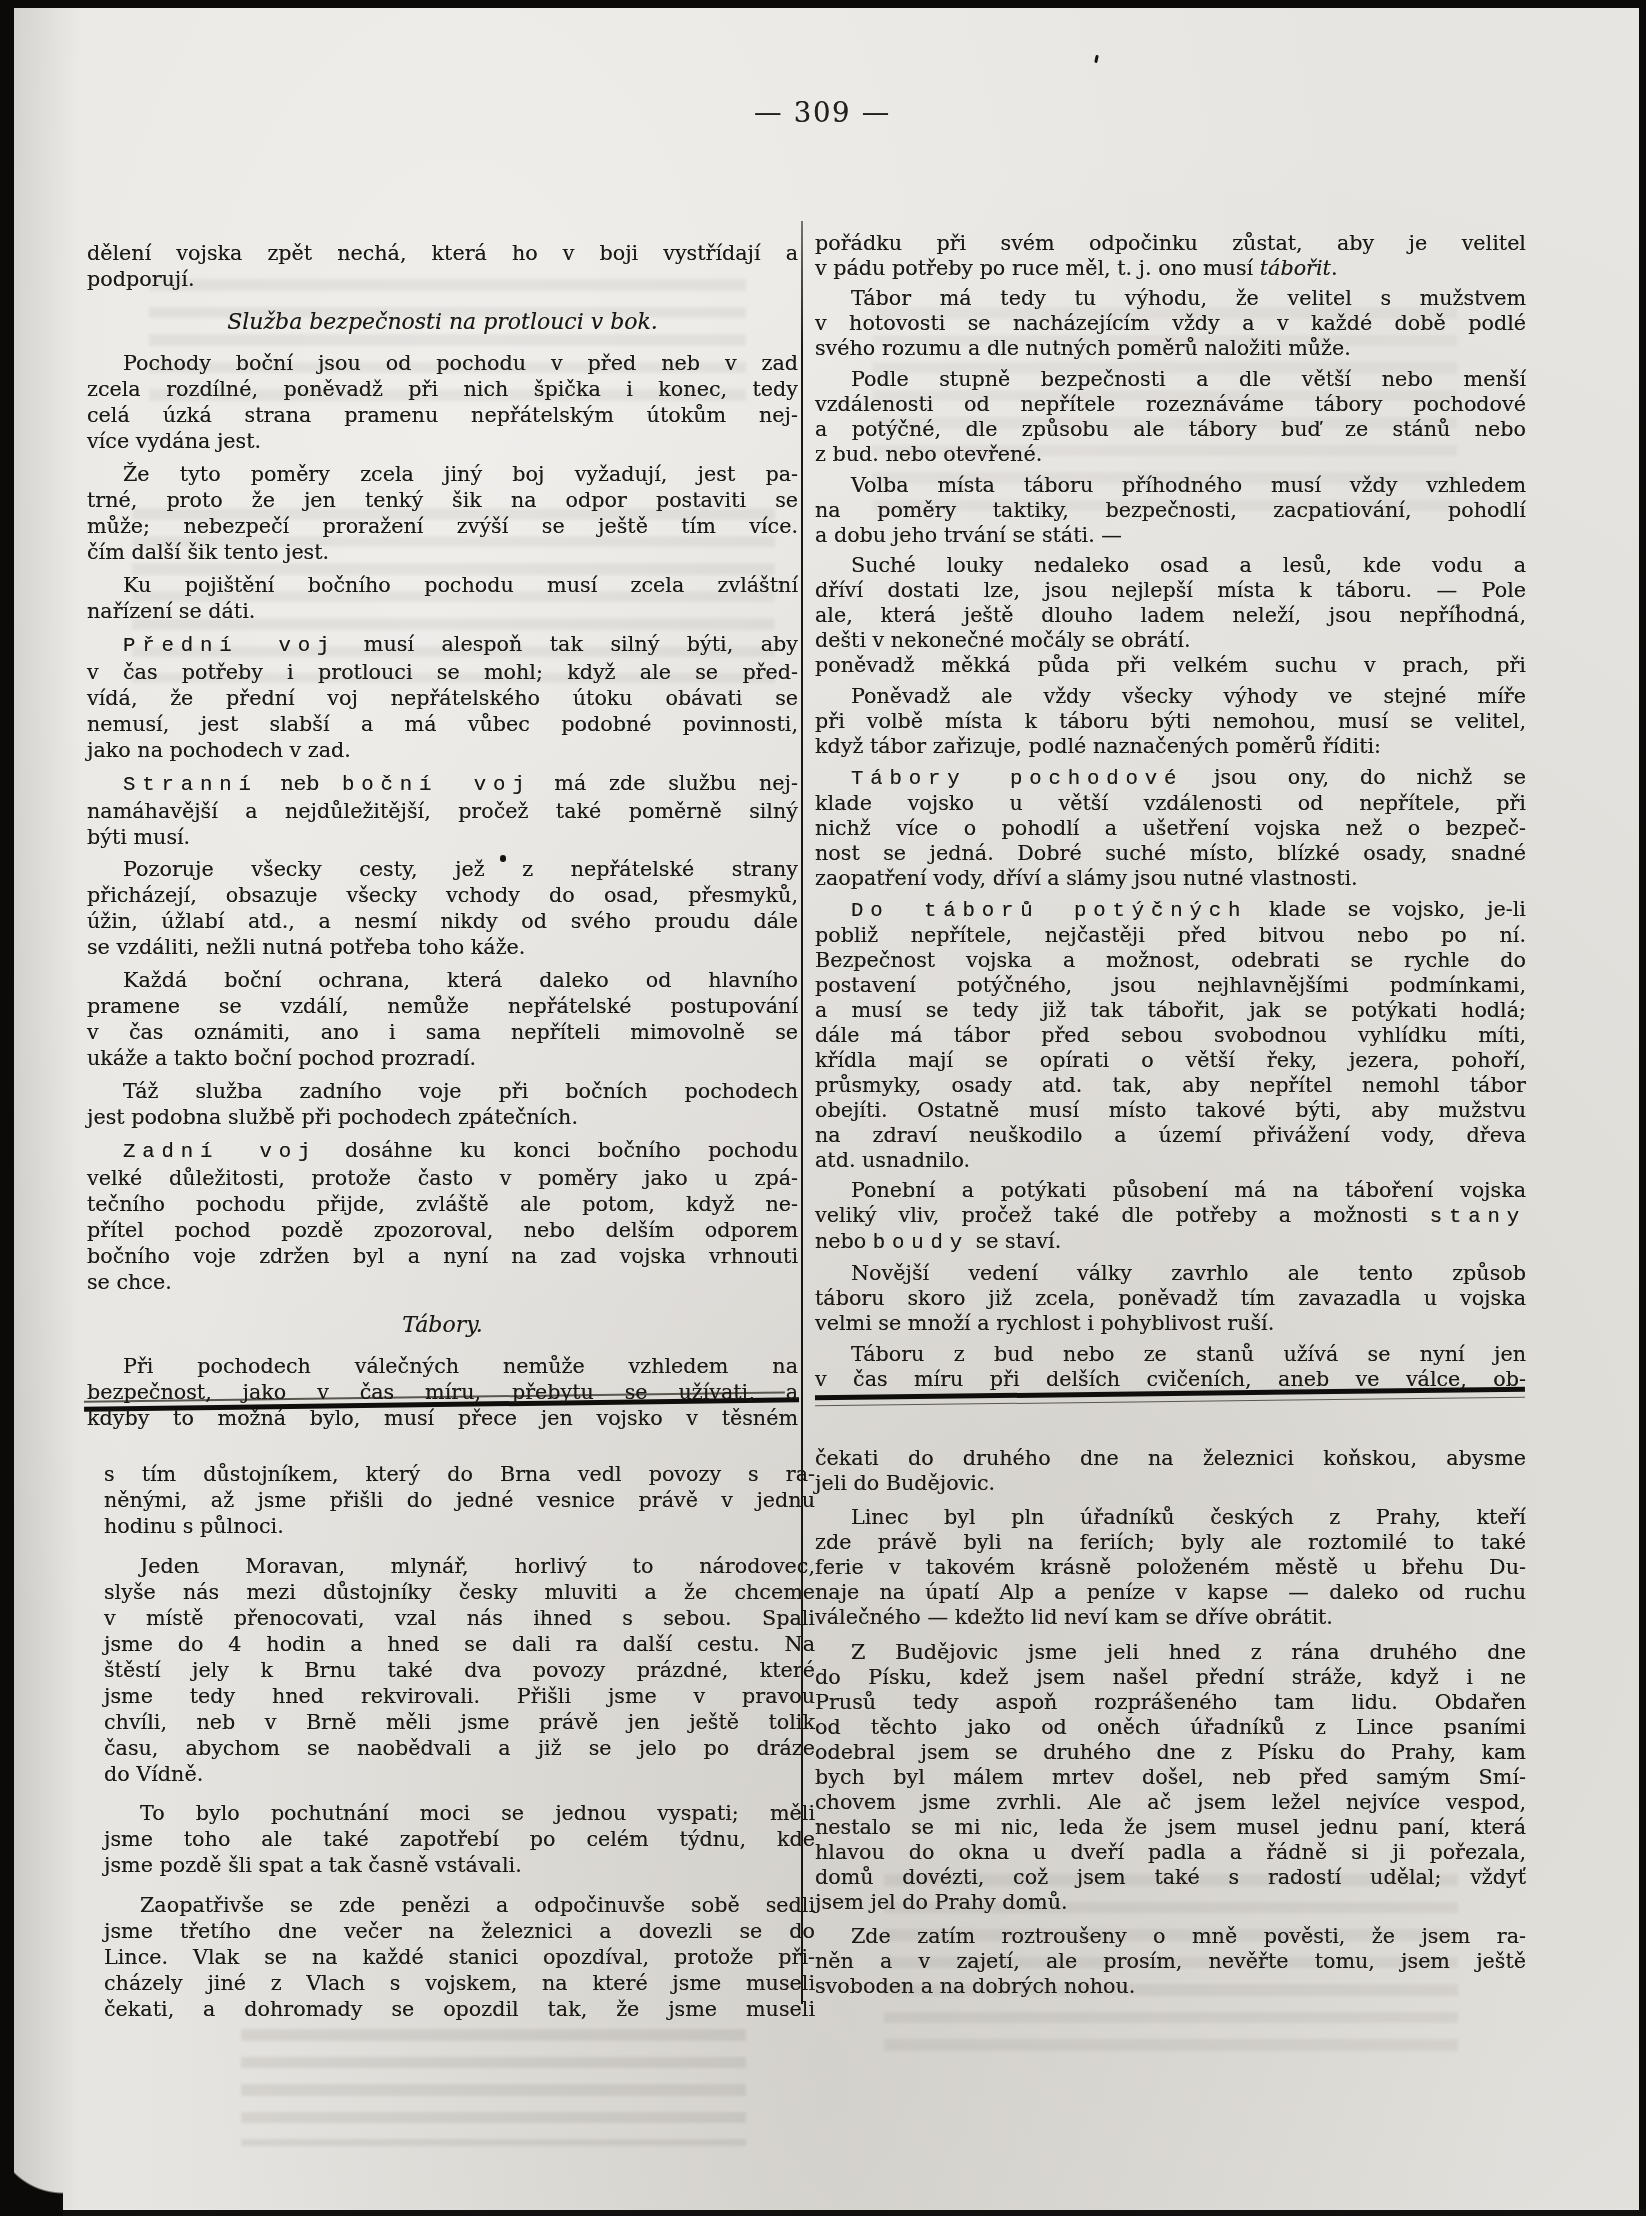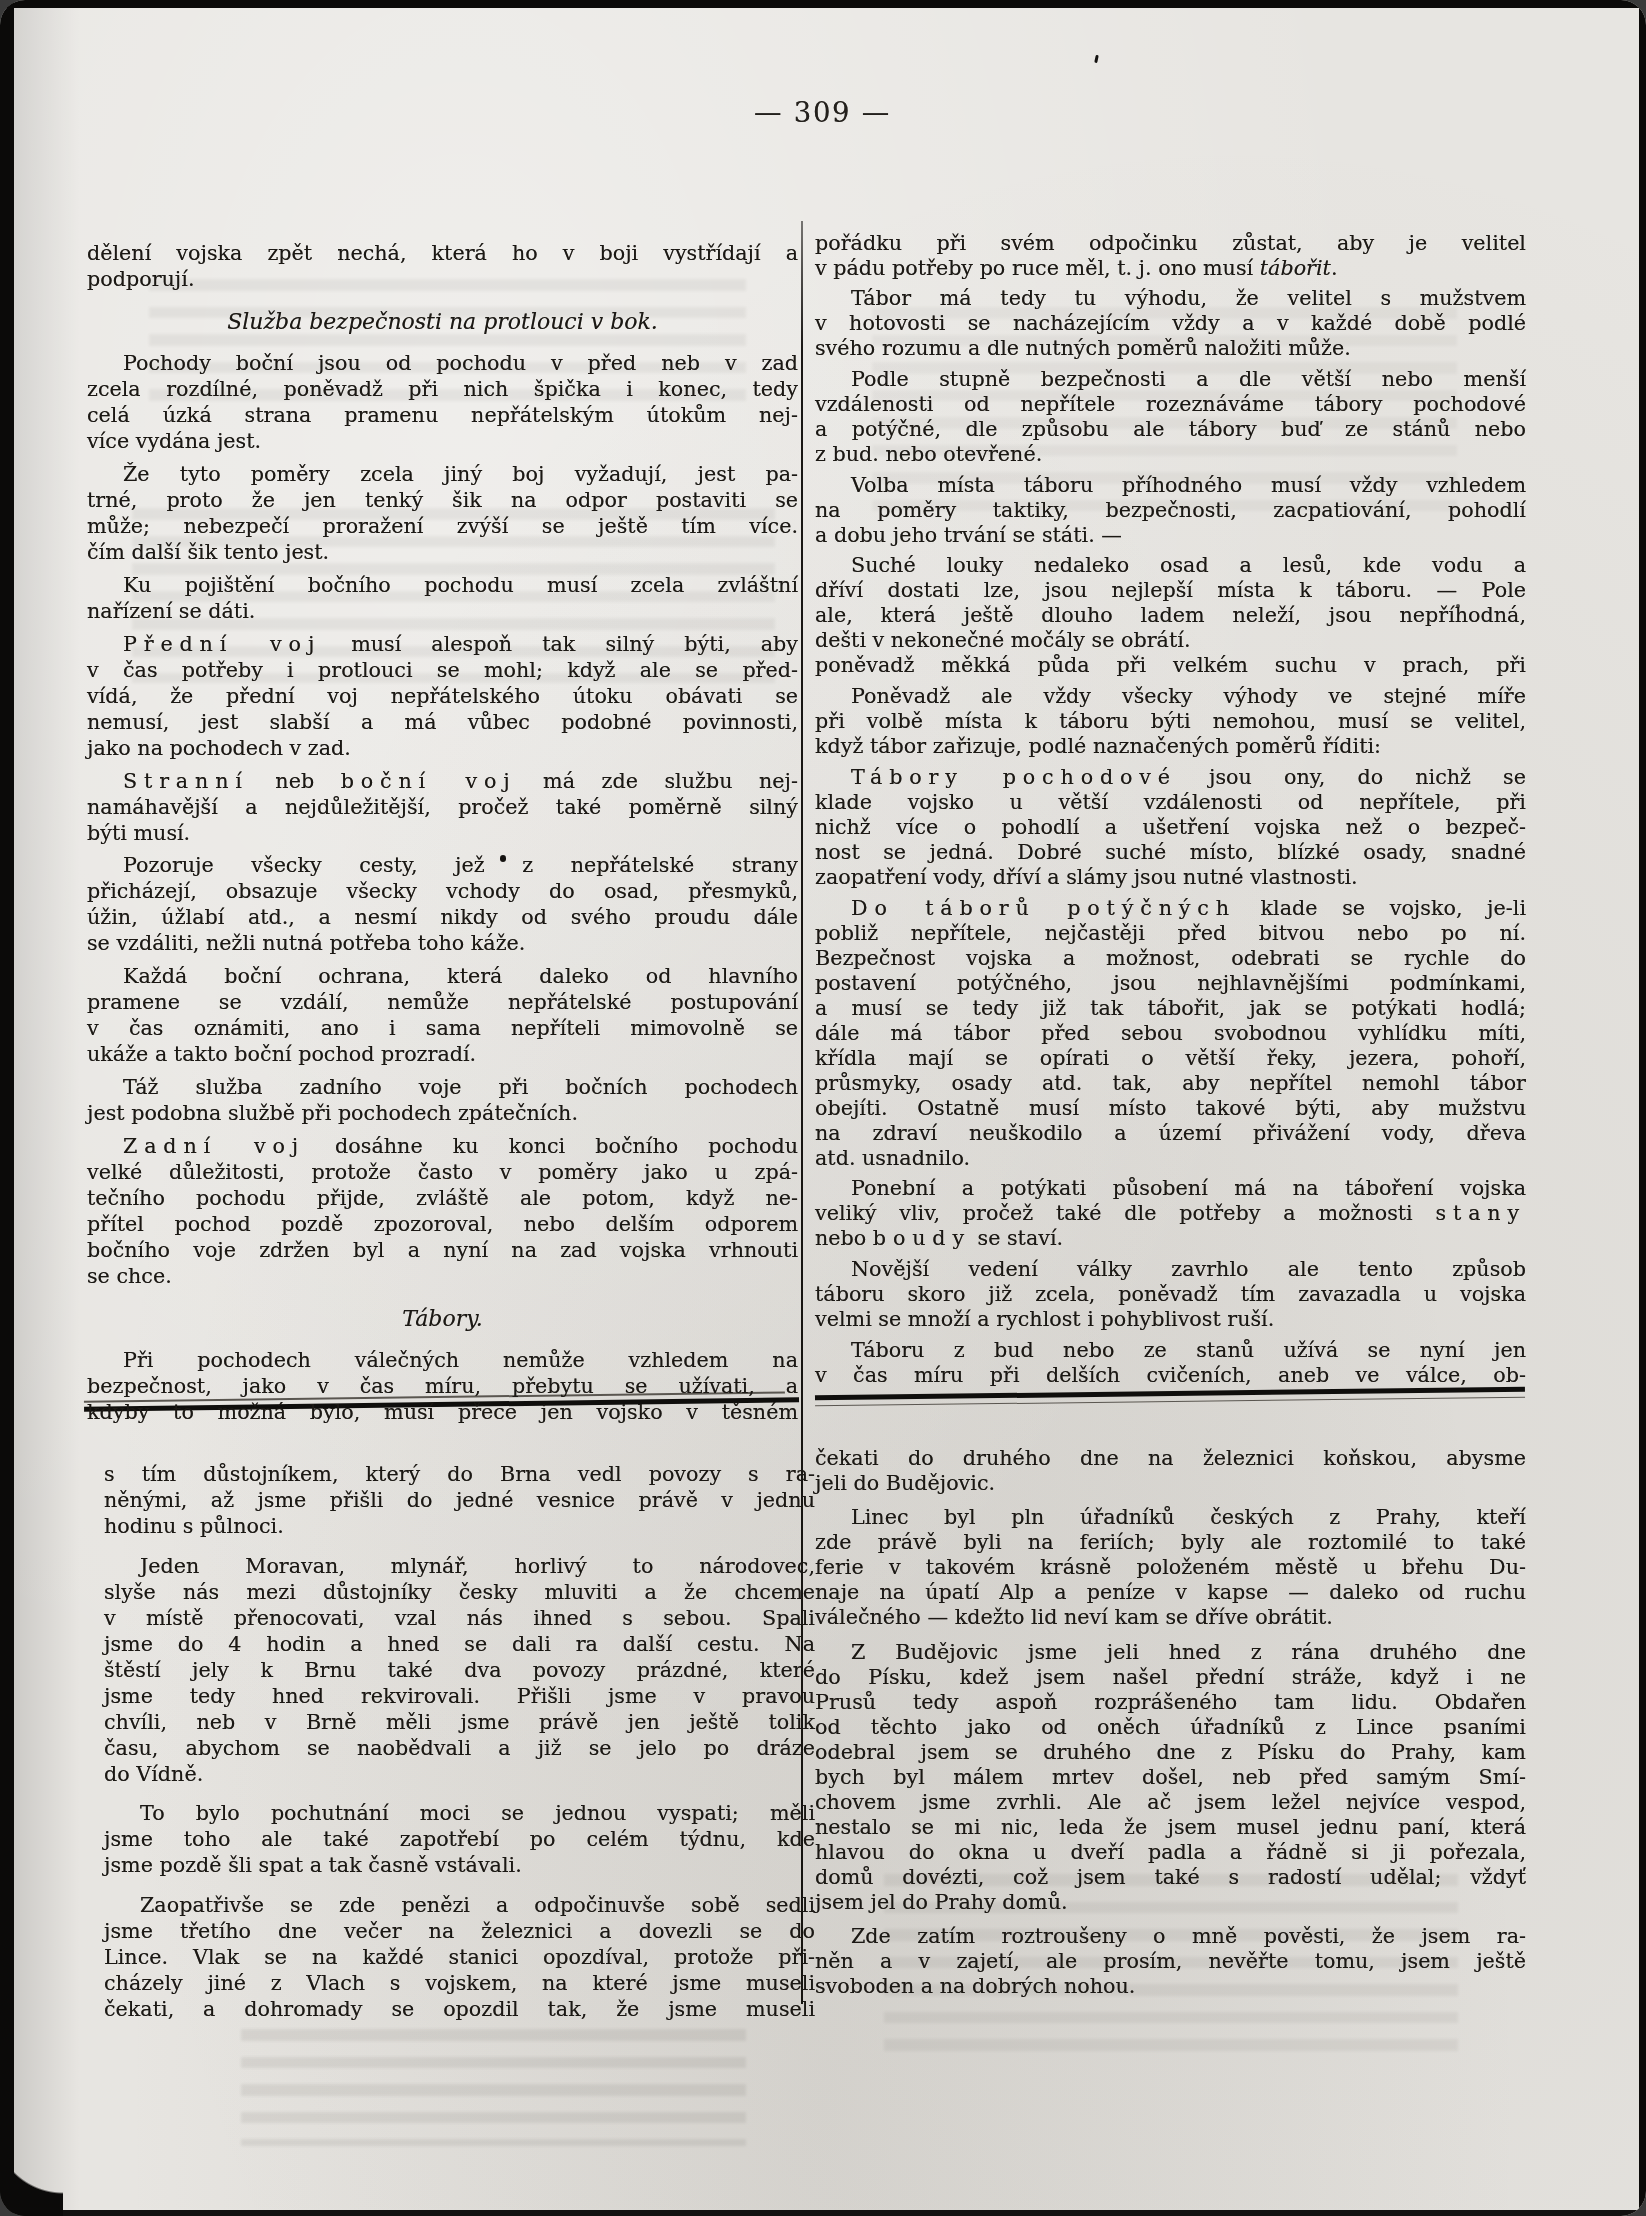--- a/index.html
+++ b/index.html
@@ -13,21 +13,20 @@
     width:1646px;height:2216px;
     background:
       radial-gradient(ellipse at 28% 18%, rgba(255,255,255,0.35), rgba(255,255,255,0) 55%),
       radial-gradient(ellipse at 75% 70%, rgba(120,115,105,0.10), rgba(0,0,0,0) 65%),
       radial-gradient(ellipse at 50% 95%, rgba(110,105,95,0.12), rgba(0,0,0,0) 60%),
       linear-gradient(to right, rgba(0,0,0,0.14), rgba(0,0,0,0) 80px),
       var(--paper);
     font-family:"DejaVu Serif","Liberation Serif",serif;
     color:var(--ink);
     overflow:hidden;
-    border-radius:25px;
   }
   
   .edge{position:absolute;background:#0b0a09;}
   #edge-left{left:0;top:0;width:13.8px;height:2216px;}
   #edge-top{left:0;top:0;width:1646px;height:7.5px;}
   #edge-right{right:0;top:0;width:6.9px;height:2216px;}
   #edge-bottom{left:0;bottom:0;width:1646px;height:5.7px;background:#121110;}
   #corner-bl{position:absolute;left:0;bottom:0;width:63px;height:92px;
     background:radial-gradient(circle at 100% 0%, rgba(0,0,0,0) 68px, #0b0a09 70px);}
   
@@ -67,21 +66,21 @@
   .para{margin-top:6.9px;}
   #col-right-main .para{margin-top:5.7px;}
   #col-left-feu .para{margin-top:13.8px;}
   #col-right-feu .para{margin-top:9.2px;}
   .col .para:first-child{margin-top:15px;}
   .heading{
     font-style:italic;text-align:center;
     font-size:22px;line-height:26px;margin:17px 0 15px;
     text-shadow:0 0 0.6px rgba(25,21,16,0.5);
   }
-  .sp{letter-spacing:0.33em;}
+  .sp{letter-spacing:0.33em;font-family:Liberation Mono, monospace;}
   .it{font-style:italic;}
   
   .ghost{
     position:absolute;opacity:0.055;filter:blur(1.7px);
     background:repeating-linear-gradient(to bottom,
       rgba(0,0,0,0) 0 9.2px, #2e2a24 9.2px 20.7px, rgba(0,0,0,0) 20.7px 27.5px);
   }
   #ghost1{left:149px;top:270px;width:597px;height:132px;}
   #ghost2{left:132px;top:499px;width:643px;height:184px;}
   #ghost3{left:872px;top:298px;width:585px;height:218px;opacity:0.04;}

